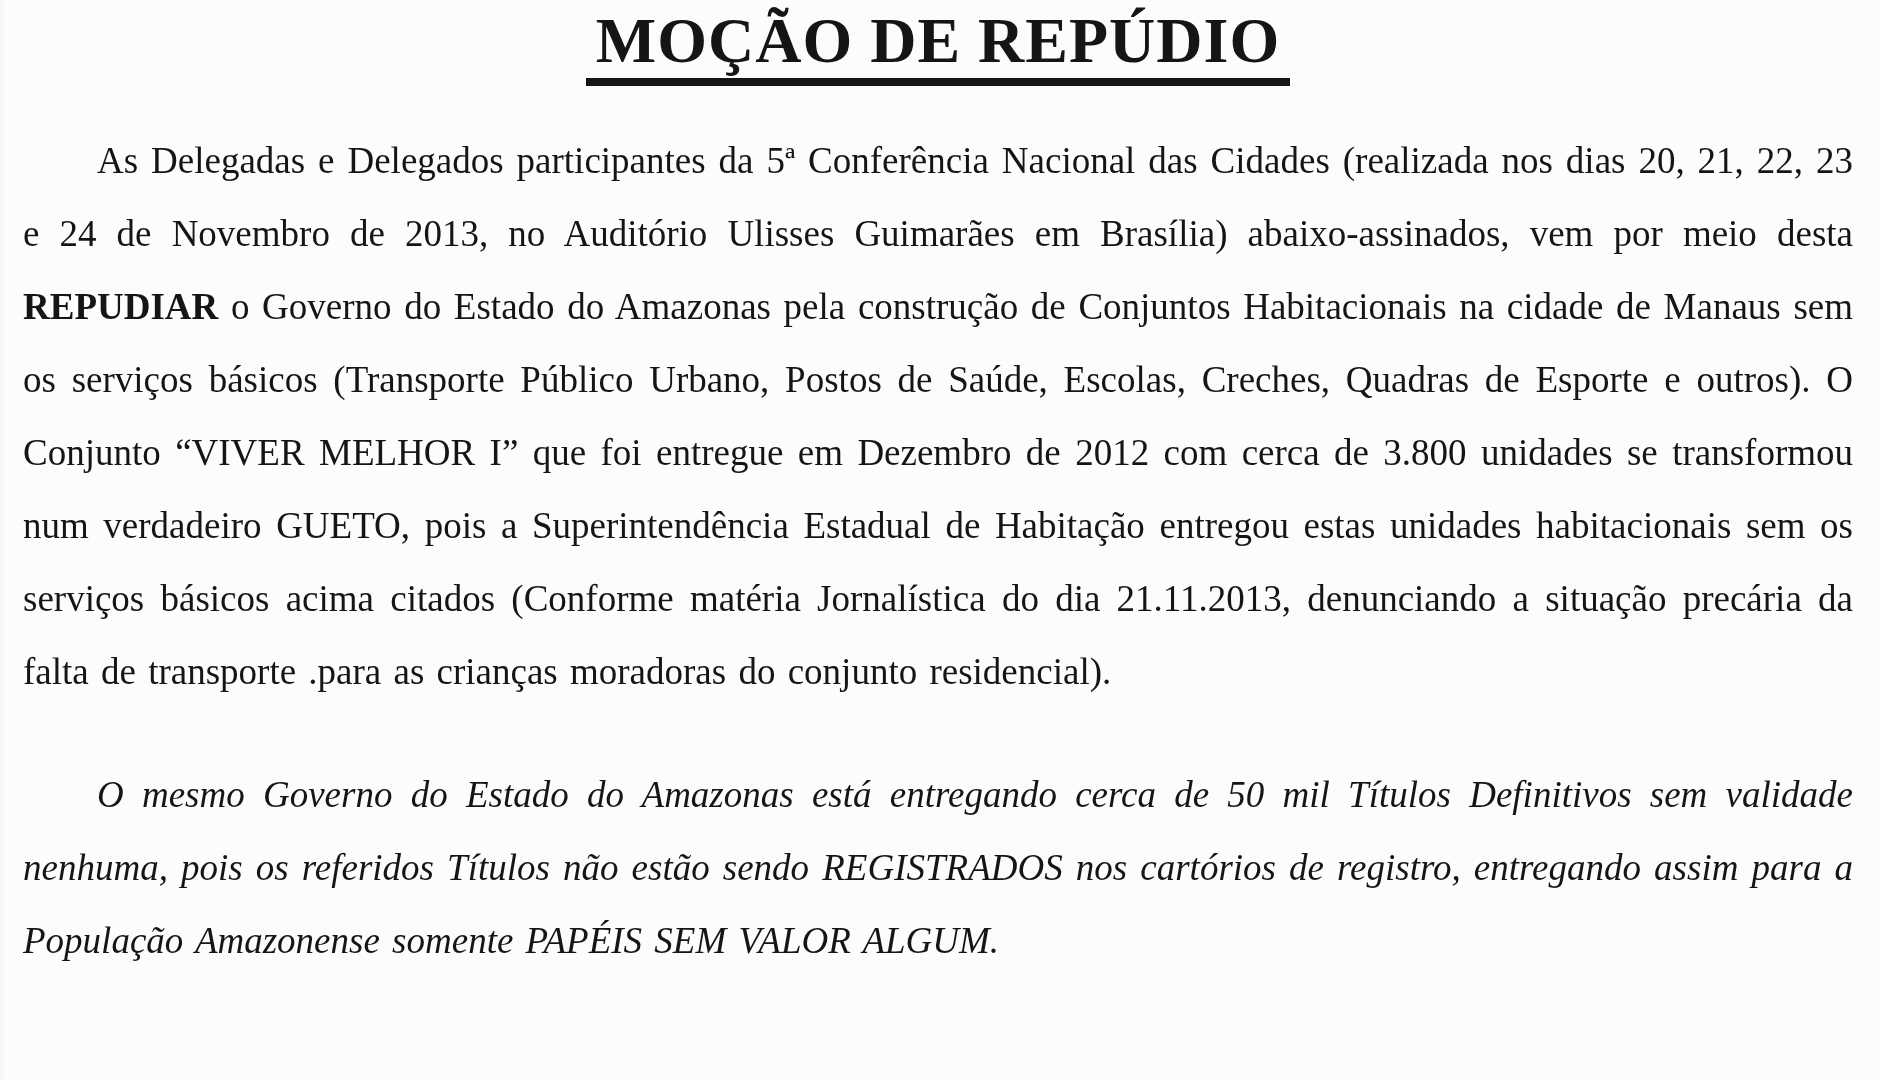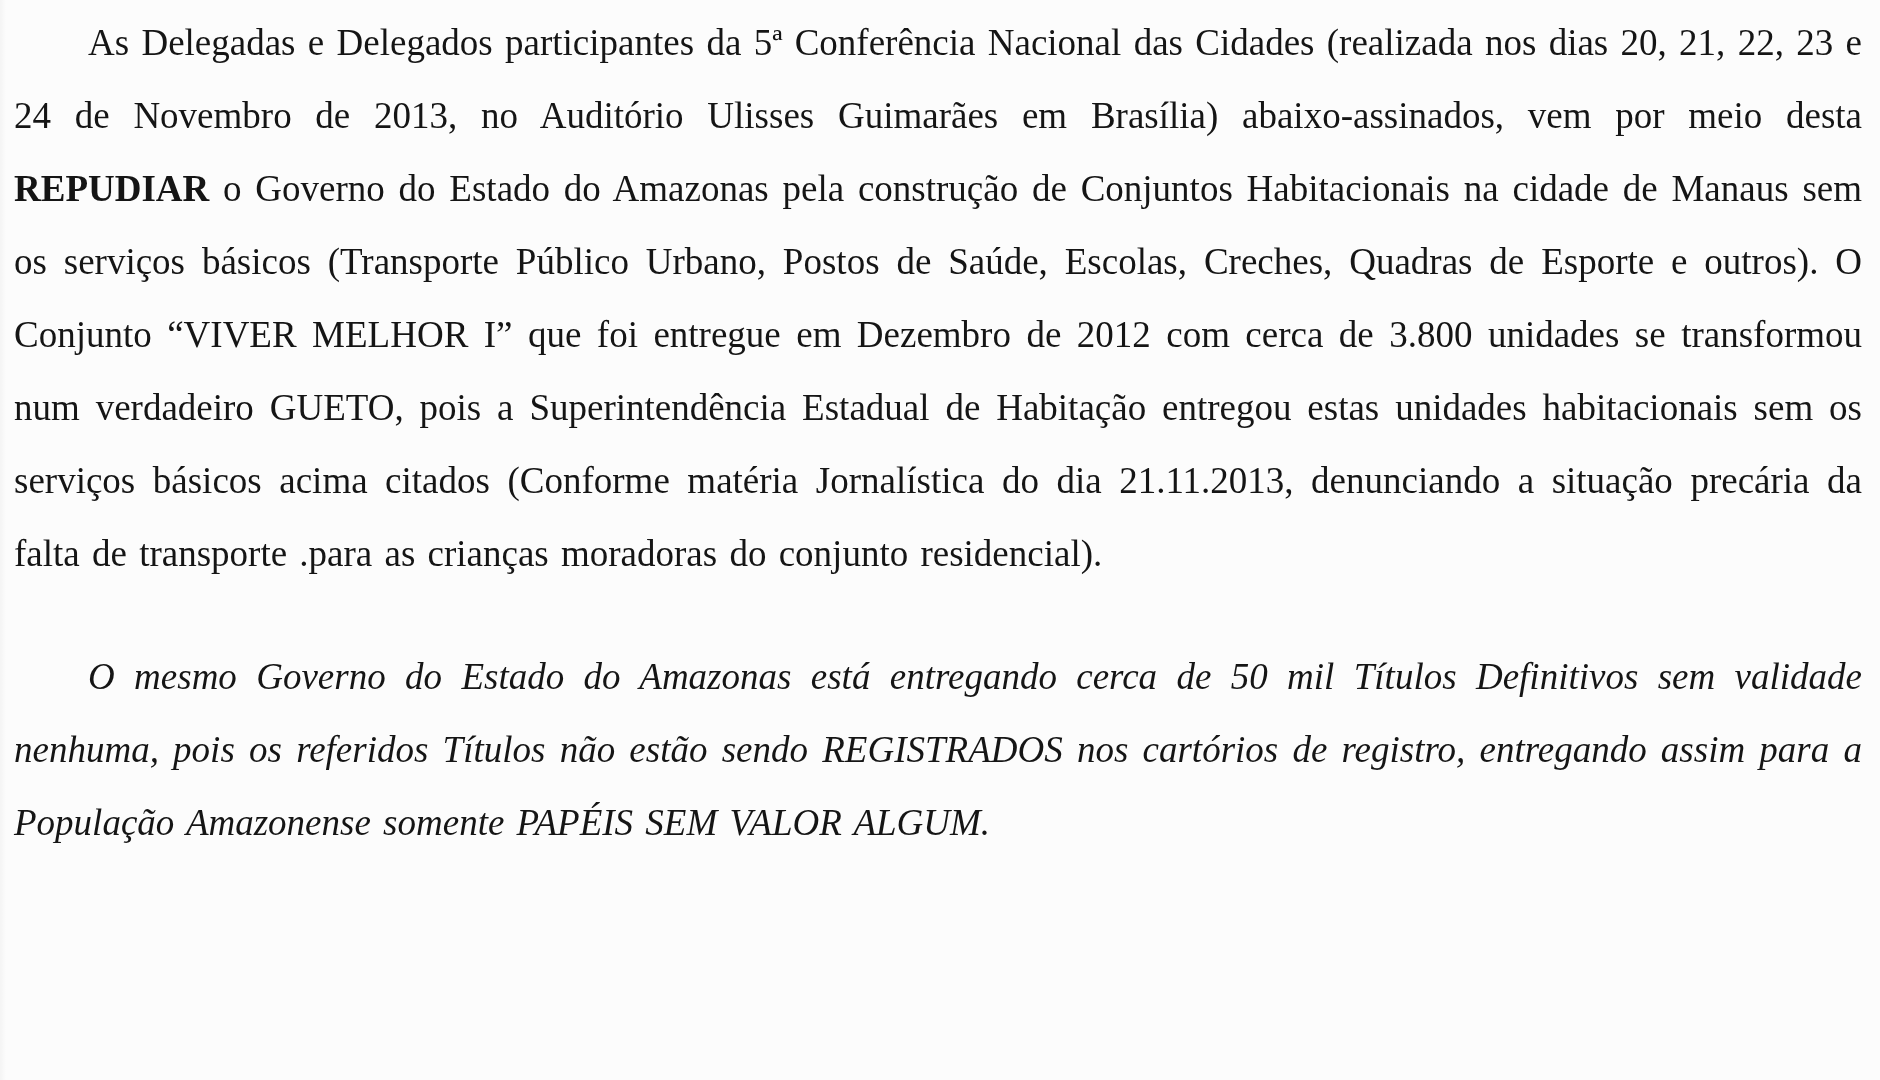--- a/index.html
+++ b/index.html
@@ -30,40 +30,43 @@
     font-weight: bold;
     letter-spacing: 1px;
     line-height: 1.1;
   }
   h1.doc-title .title-text {
     display: inline-block;
     border-bottom: 8px solid #161616;
     padding: 0 10px 2px 10px;
   }
   p.body-par {
-    margin: 0;
+    margin: 9px;
     font-size: 37px;
     line-height: 73px;
     text-align: justify;
     text-indent: 74px;
     word-spacing: 3px;
   }
   p.body-par + p.body-par {
     margin-top: 50px;
     font-style: italic;
   }
   p.body-par strong {
     font-weight: bold;
   }
 </style>
 </head>
 <body>
 
 <main class="page">
 
+  <h1 class="doc-title">
+    <span class="title-text">MOÇÃO DE REPÚDIO</span>
+  </h1>
 
   <p class="body-par">
     <span>As Delegadas e Delegados participantes da 5ª Conferência Nacional das Cidades  (realizada nos dias 20, 21, 22, 23 e 24 de Novembro de 2013, no Auditório Ulisses Guimarães em Brasília) abaixo-assinados, vem por meio desta </span><strong>REPUDIAR</strong><span> o Governo do Estado do Amazonas pela construção de Conjuntos Habitacionais na cidade de Manaus sem os serviços básicos (Transporte Público Urbano, Postos de Saúde, Escolas, Creches, Quadras de Esporte e outros). O Conjunto “VIVER MELHOR I” que foi entregue em Dezembro de 2012 com cerca de 3.800 unidades se transformou num verdadeiro GUETO, pois a Superintendência Estadual de Habitação entregou estas unidades habitacionais sem os serviços básicos acima citados (Conforme matéria Jornalística do dia 21.11.2013, denunciando a situação precária da falta de transporte .para as crianças moradoras do conjunto residencial).</span>
   </p>
 
   <p class="body-par">
     <span>O mesmo Governo do Estado do Amazonas está entregando cerca de 50 mil Títulos Definitivos sem validade nenhuma, pois os referidos Títulos não estão sendo REGISTRADOS nos cartórios de registro, entregando assim para a População Amazonense somente PAPÉIS SEM VALOR ALGUM.</span>
   </p>
 
 </main>

